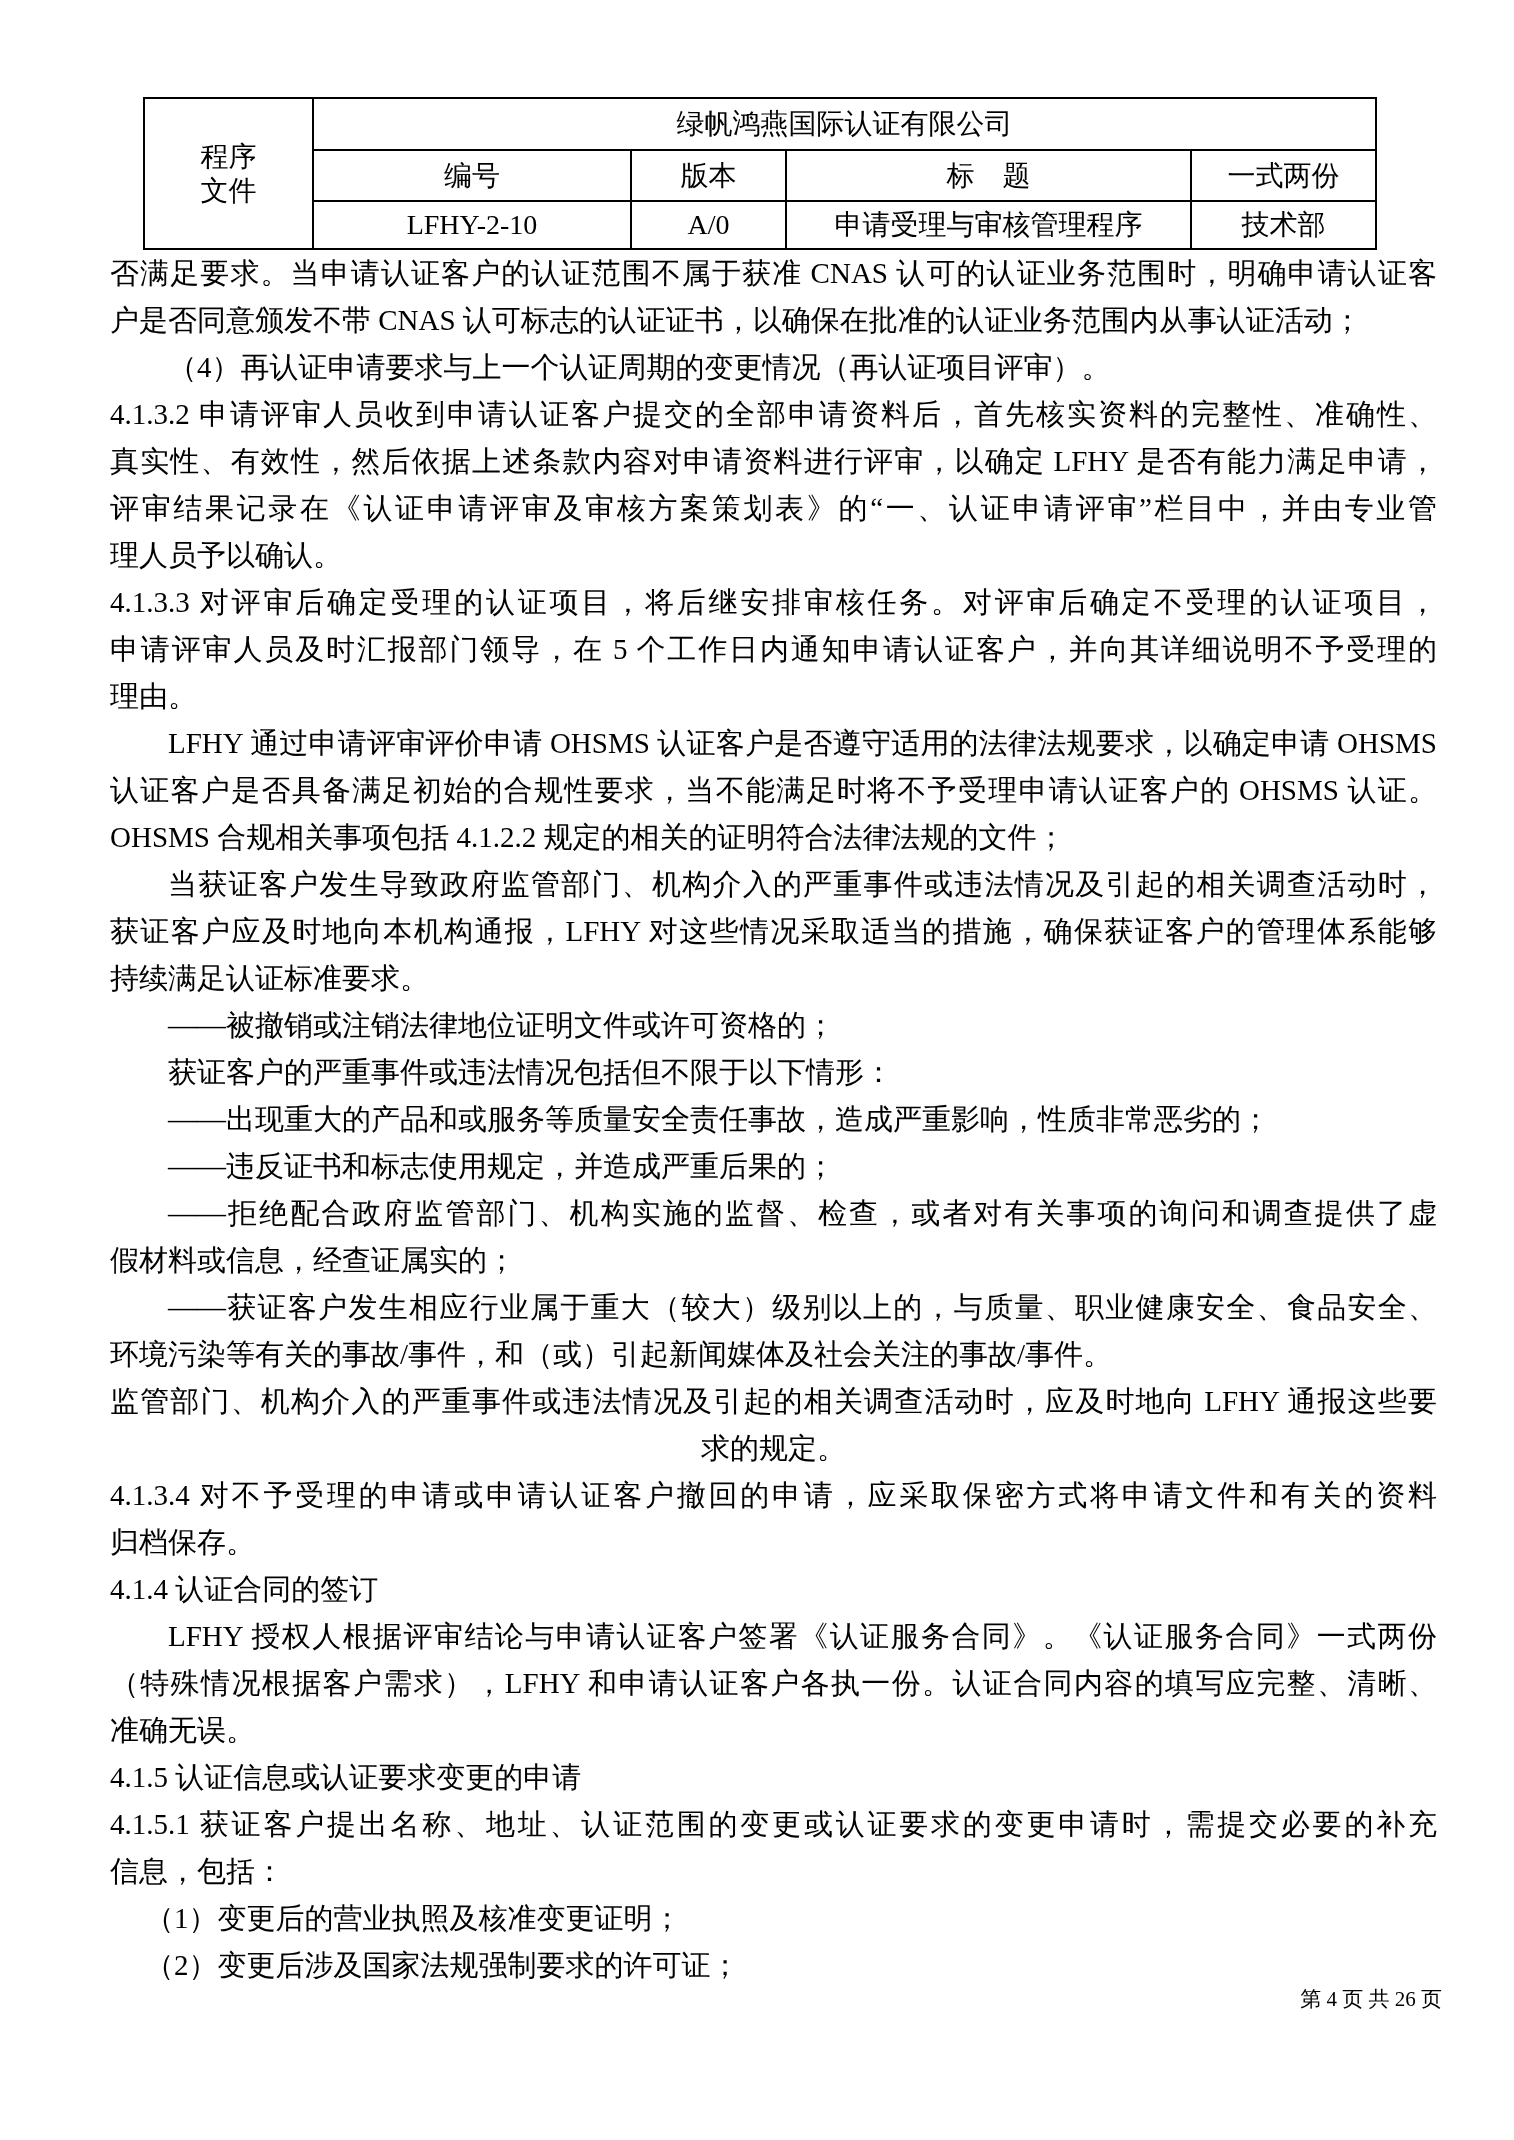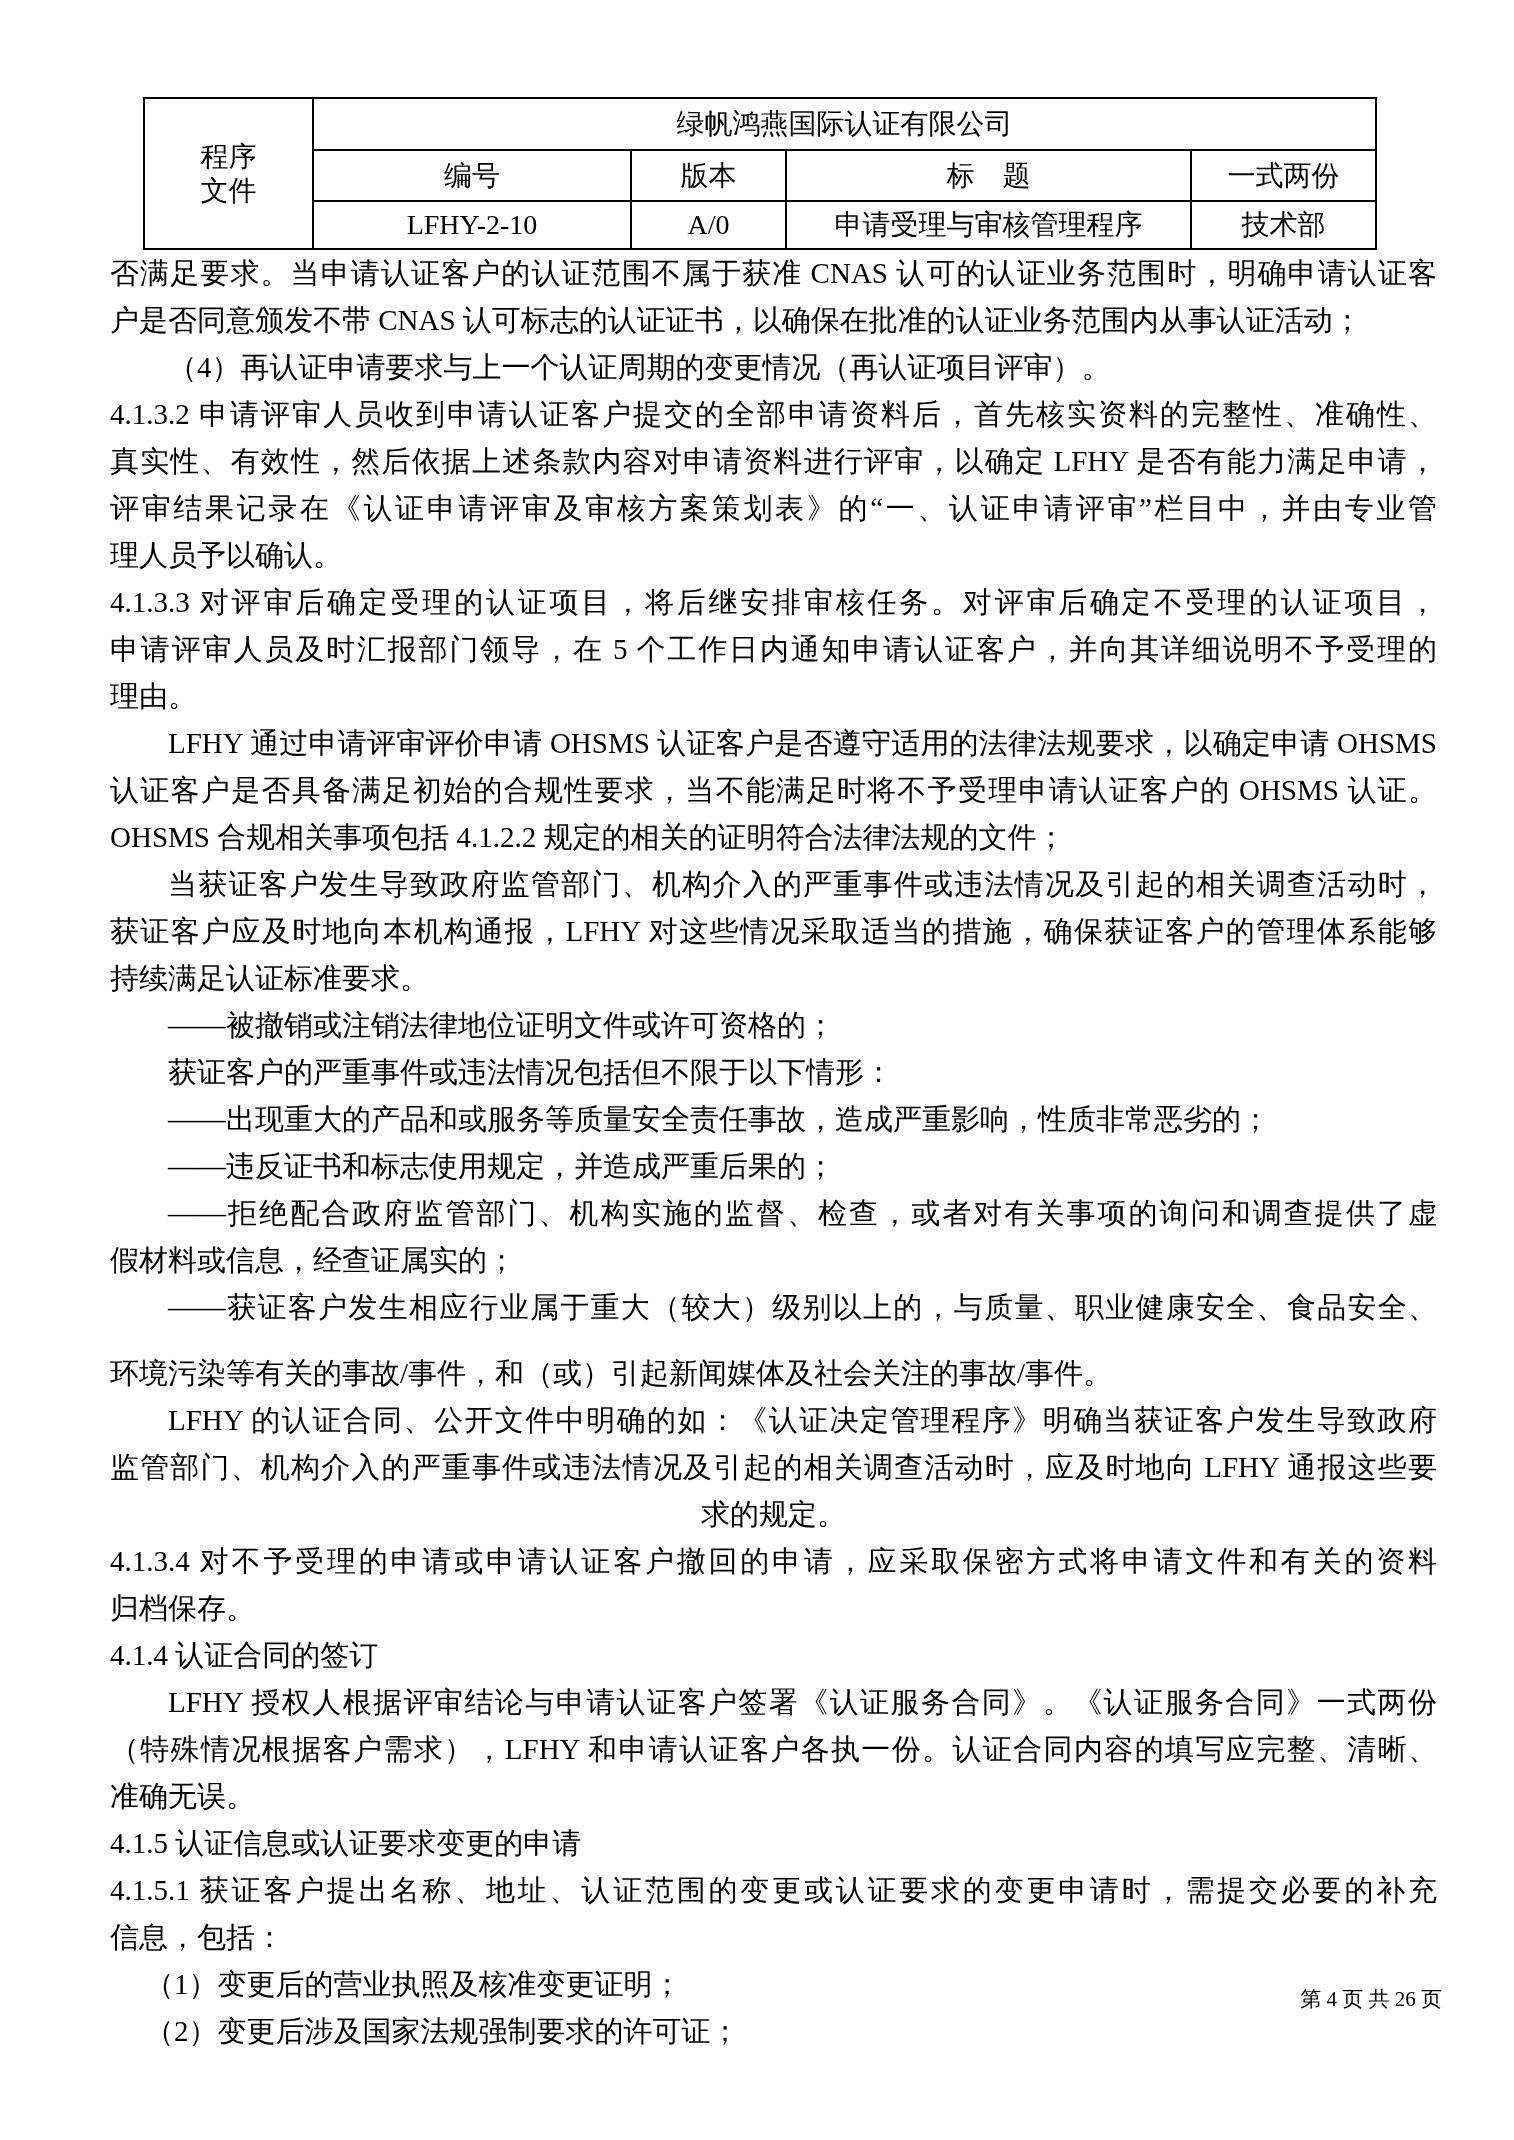--- a/index.html
+++ b/index.html
@@ -128,22 +128,21 @@
       <div class="line fill" style="padding-left: 58px;">当获证客户发生导致政府监管部门、机构介入的严重事件或违法情况及引起的相关调查活动时，</div>
       <div class="line fill" style="padding-left: 0px;">获证客户应及时地向本机构通报，LFHY 对这些情况采取适当的措施，确保获证客户的管理体系能够</div>
       <div class="line" style="padding-left: 0px;">持续满足认证标准要求。</div>
       <div class="line" style="padding-left: 58px;">——被撤销或注销法律地位证明文件或许可资格的；</div>
       <div class="line" style="padding-left: 58px;">获证客户的严重事件或违法情况包括但不限于以下情形：</div>
       <div class="line" style="padding-left: 58px;">——出现重大的产品和或服务等质量安全责任事故，造成严重影响，性质非常恶劣的；</div>
       <div class="line" style="padding-left: 58px;">——违反证书和标志使用规定，并造成严重后果的；</div>
       <div class="line fill" style="padding-left: 58px;">——拒绝配合政府监管部门、机构实施的监督、检查，或者对有关事项的询问和调查提供了虚</div>
       <div class="line" style="padding-left: 0px;">假材料或信息，经查证属实的；</div>
       <div class="line fill" style="padding-left: 58px;">——获证客户发生相应行业属于重大（较大）级别以上的，与质量、职业健康安全、食品安全、</div>
-      <div class="line" style="padding-left: 0px; margin-top: 19px;">环境污染等有关的事故/事件，和（或）引起新闻媒体及社会关注的事故/事件。</div>
-      <div class="line fill" style="padding-left: 58px;">LFHY 的认证合同、公开文件中明确的如：《认证决定管理程序》明确当获证客户发生导致政府</div>
+      <div class="line" style="padding-left: 0px;">环境污染等有关的事故/事件，和（或）引起新闻媒体及社会关注的事故/事件。</div>
       <div class="line fill" style="padding-left: 0px;">监管部门、机构介入的严重事件或违法情况及引起的相关调查活动时，应及时地向 LFHY 通报这些要</div>
       <div class="line" style="padding-left: 0px; text-align: center;">求的规定。</div>
       <div class="line fill" style="padding-left: 0px;">4.1.3.4 对不予受理的申请或申请认证客户撤回的申请，应采取保密方式将申请文件和有关的资料</div>
       <div class="line" style="padding-left: 0px;">归档保存。</div>
       <div class="line" style="padding-left: 0px;">4.1.4 认证合同的签订</div>
       <div class="line fill" style="padding-left: 58px;">LFHY 授权人根据评审结论与申请认证客户签署《认证服务合同》。《认证服务合同》一式两份</div>
       <div class="line fill" style="padding-left: 0px;">（特殊情况根据客户需求），LFHY 和申请认证客户各执一份。认证合同内容的填写应完整、清晰、</div>
       <div class="line" style="padding-left: 0px;">准确无误。</div>
       <div class="line" style="padding-left: 0px;">4.1.5 认证信息或认证要求变更的申请</div>
       <div class="line fill" style="padding-left: 0px;">4.1.5.1 获证客户提出名称、地址、认证范围的变更或认证要求的变更申请时，需提交必要的补充</div>

